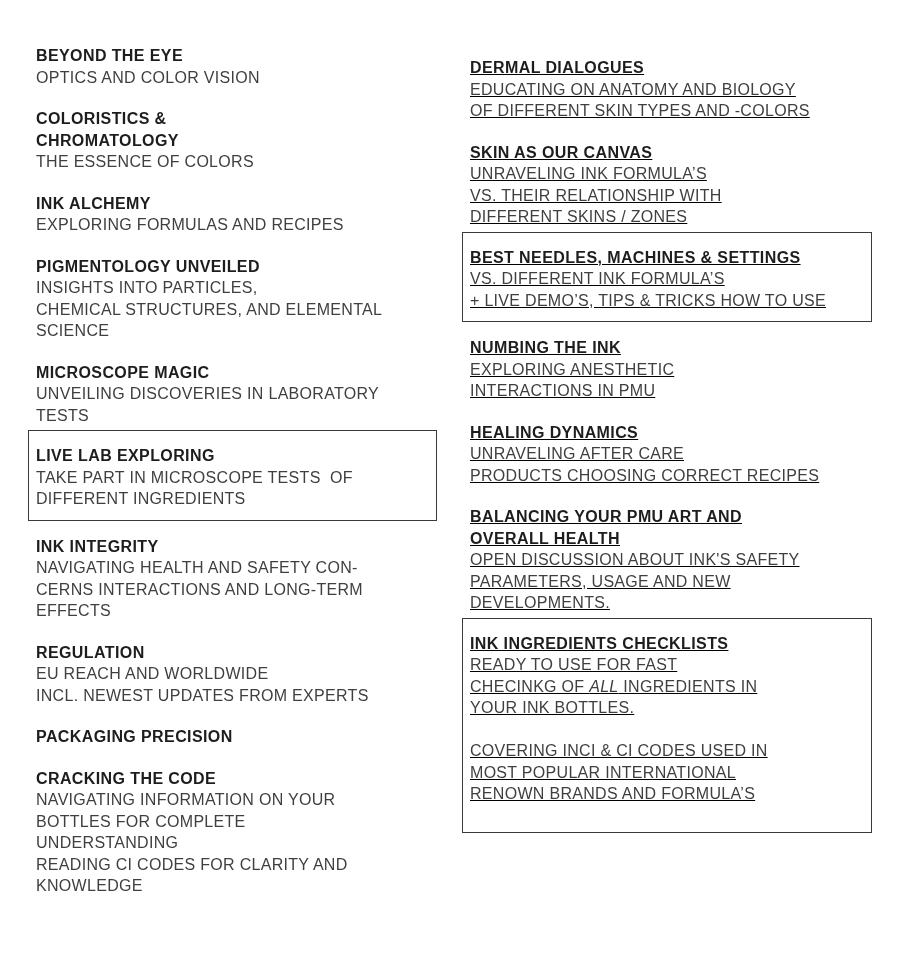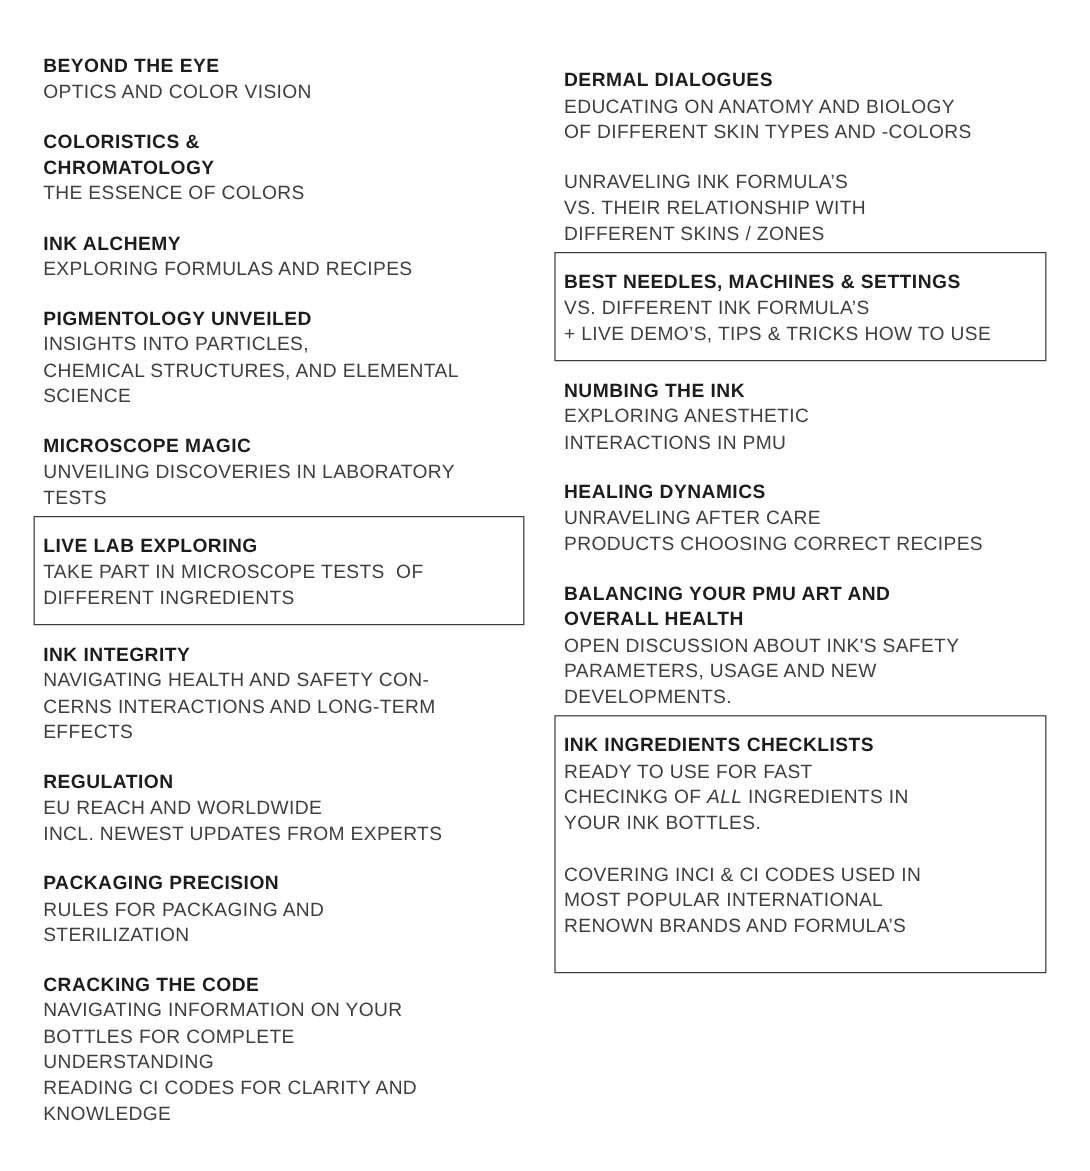--- a/index.html
+++ b/index.html
@@ -12,21 +12,21 @@
     width: 908px;
     height: 976px;
     font-family: "Liberation Sans", sans-serif;
     overflow: hidden;
   }
   .col {
     position: absolute;
     top: 45px;
   }
   .col-left  { left: 36px;  width: 401px; }
-  .col-right { left: 470px; width: 402px; top: 57px; }
+  .col-right { left: 470px; width: 402px; top: 57px; text-decoration: underline; }
   .item { margin: 0 0 20px 0; }
   .item-title {
     margin: 0;
     font-size: 16px;
     font-weight: 700;
     color: #1d1d1d;
     letter-spacing: 0.4px;
     line-height: 21.5px;
     white-space: pre-wrap;
   }
@@ -97,22 +97,20 @@
     </article>
 
     <article class="item">
       <h3 class="item-title">REGULATION</h3>
       <p class="item-body">EU REACH AND WORLDWIDE
 INCL. NEWEST UPDATES FROM EXPERTS</p>
     </article>
 
     <article class="item">
       <h3 class="item-title">PACKAGING PRECISION</h3>
-      <p class="item-body">RULES FOR PACKAGING AND
-STERILIZATION</p>
     </article>
 
     <article class="item">
       <h3 class="item-title">CRACKING THE CODE</h3>
       <p class="item-body">NAVIGATING INFORMATION ON YOUR
 BOTTLES FOR COMPLETE
 UNDERSTANDING
 READING CI CODES FOR CLARITY AND
 KNOWLEDGE</p>
     </article>
@@ -121,20 +119,21 @@
 
   <section class="col col-right">
 
     <article class="item">
       <h3 class="item-title">DERMAL DIALOGUES</h3>
       <p class="item-body">EDUCATING ON ANATOMY AND BIOLOGY
 OF DIFFERENT SKIN TYPES AND -COLORS</p>
     </article>
 
     <article class="item">
+      <h3 class="item-title">SKIN AS OUR CANVAS</h3>
       <p class="item-body">UNRAVELING INK FORMULA’S
 VS. THEIR RELATIONSHIP WITH
 DIFFERENT SKINS / ZONES</p>
     </article>
 
 
     <article class="item boxed">
       <h3 class="item-title">BEST NEEDLES, MACHINES &amp; SETTINGS</h3>
       <p class="item-body">VS. DIFFERENT INK FORMULA’S
 + LIVE DEMO’S, TIPS &amp; TRICKS HOW TO USE</p>

